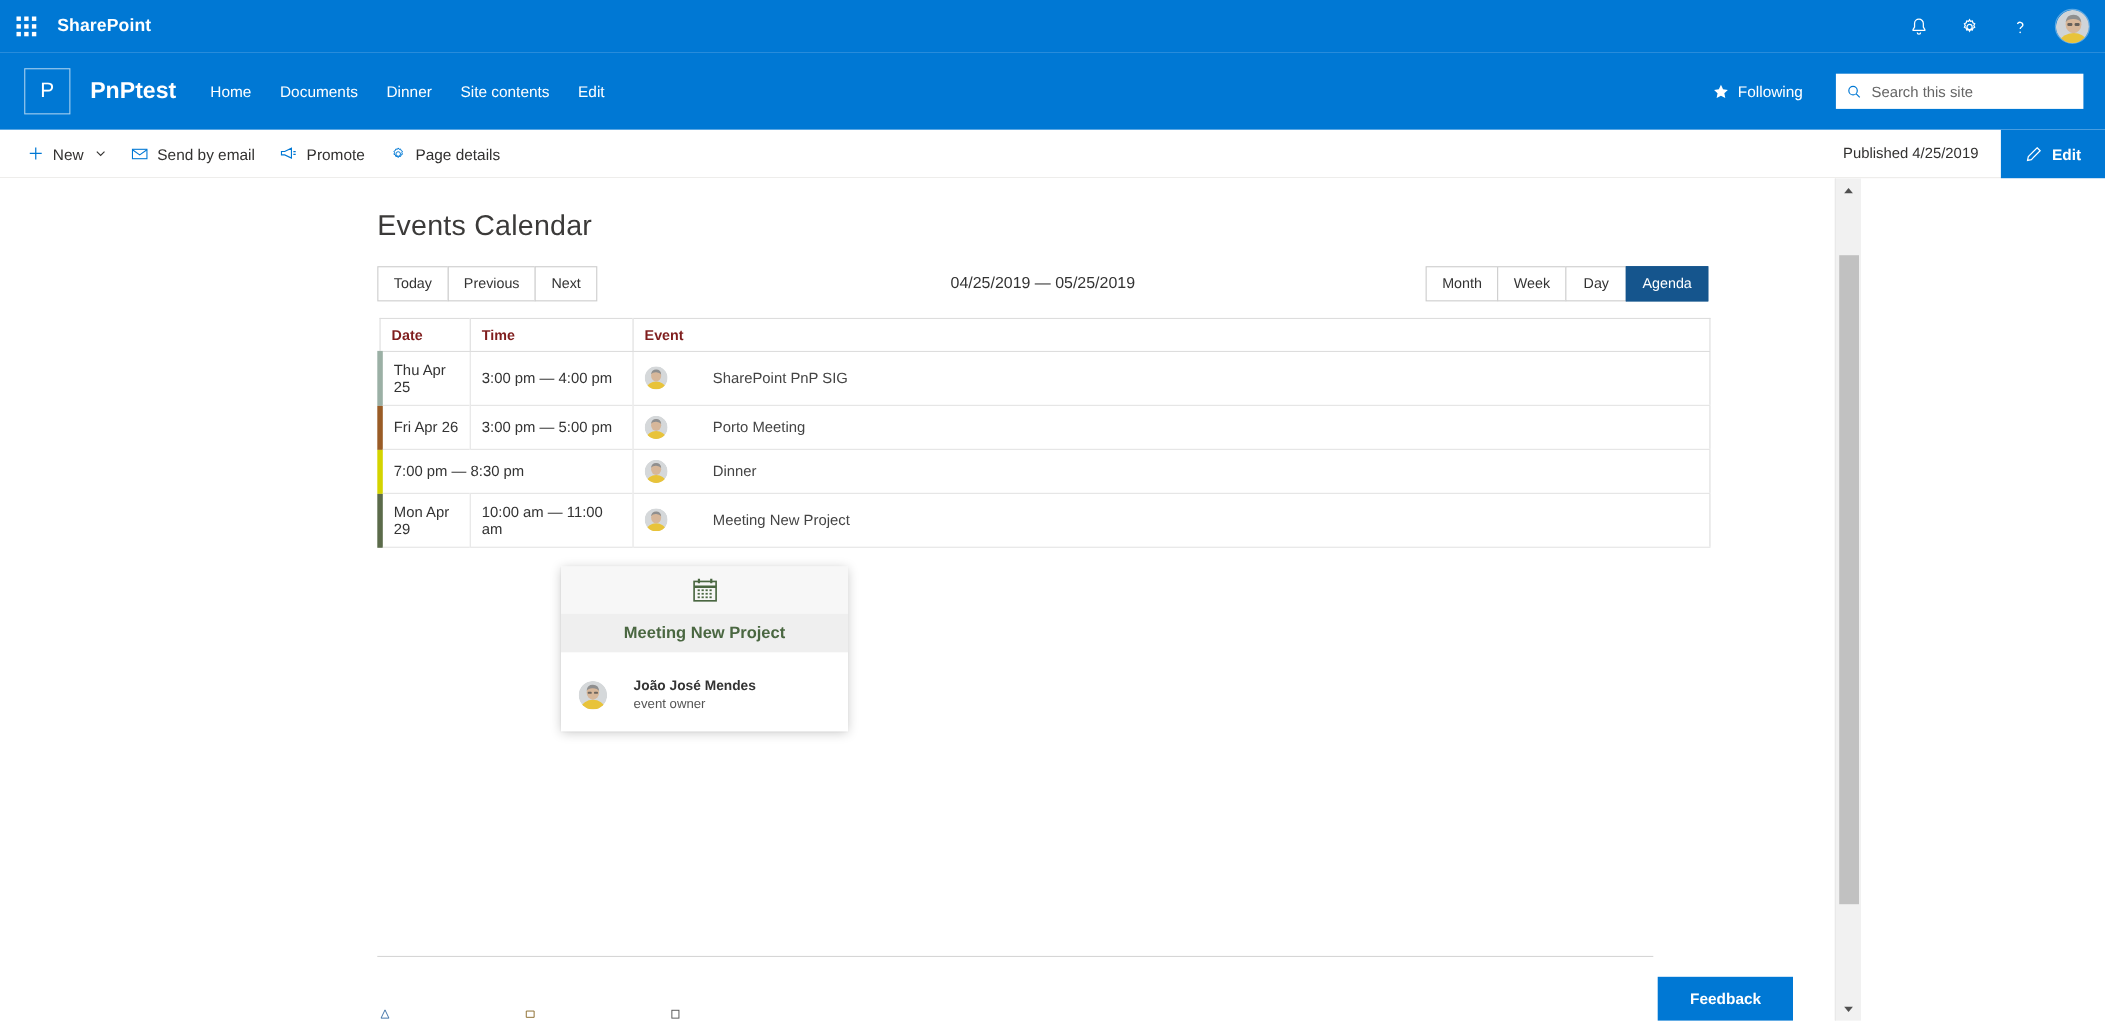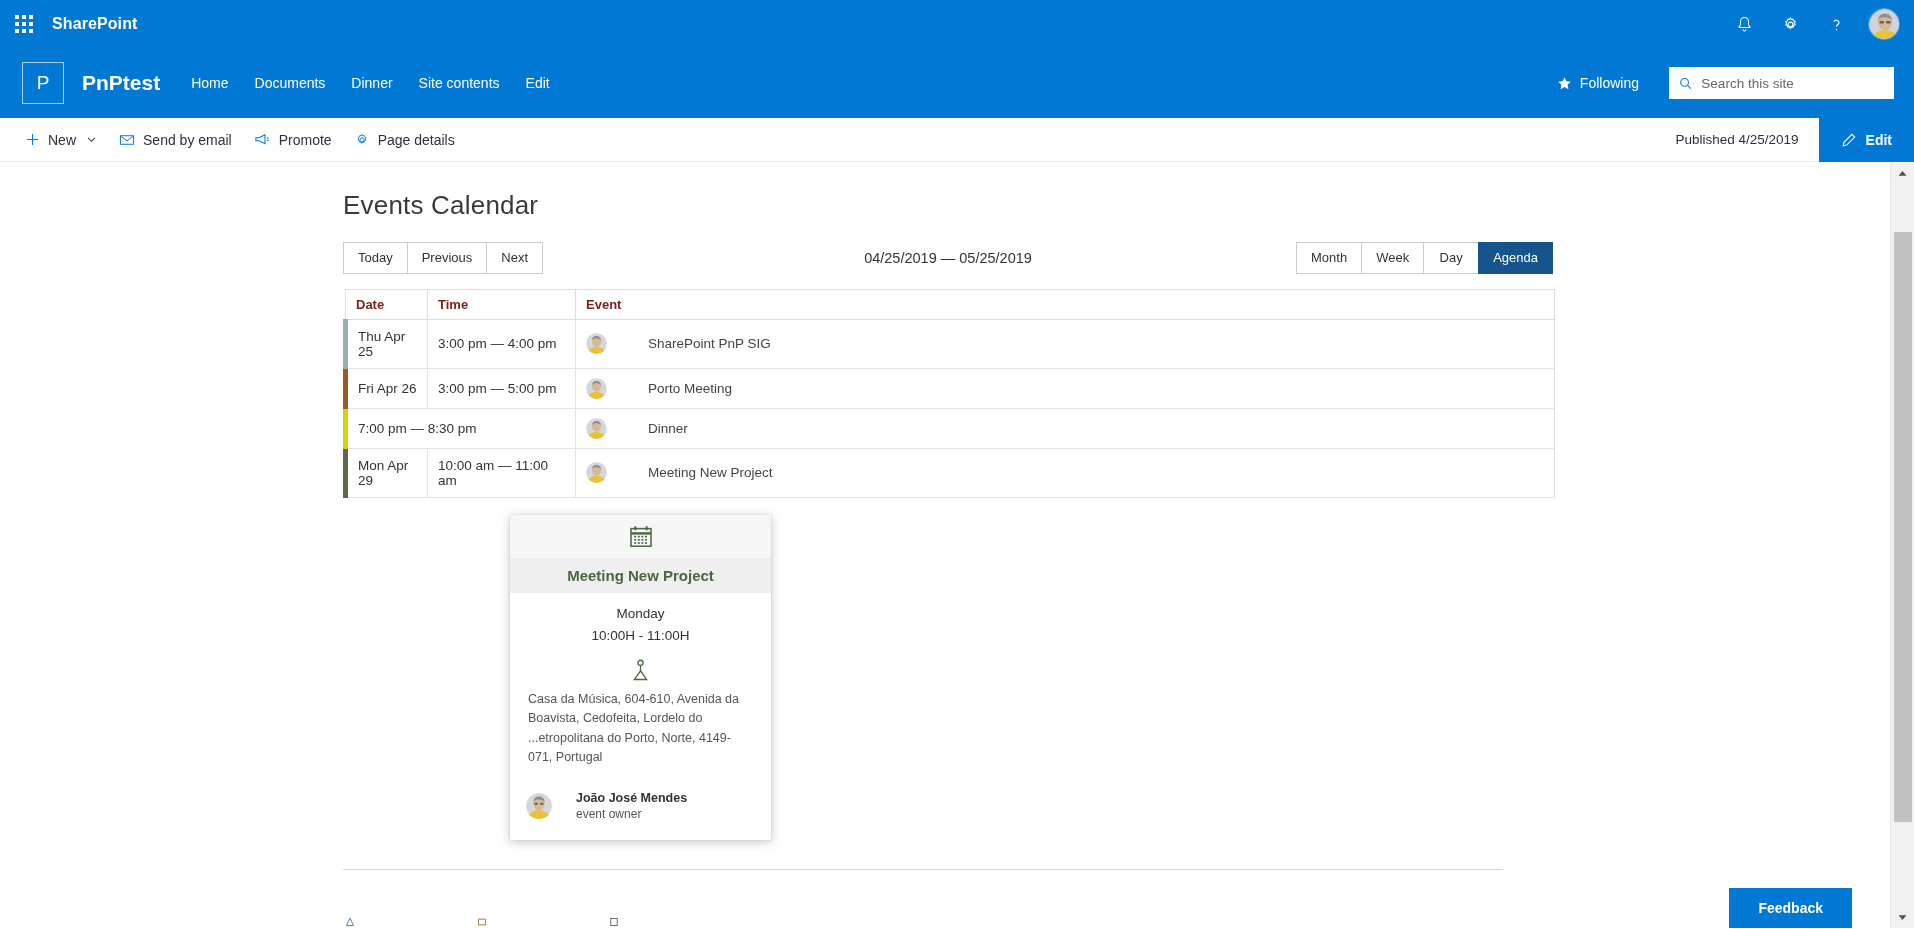--- a/index.html
+++ b/index.html
@@ -114,21 +114,21 @@
     background: #0078d4; color: #fff;
     height: 44px; min-width: 90px; padding: 0 22px;
     display: flex; align-items: center; justify-content: center;
     gap: 9px; font-size: 14px; font-weight: 600;
     cursor: pointer; border: none;
     font-family: "Liberation Sans", sans-serif;
   }
 
   
   .canvas {
-    position: relative; width: 1914px;
+    position: relative; width: 1692px;
     height: calc(929px - 48px - 70px - 45px);
     background: #fff; overflow: hidden;
   }
   .content-wrap { padding: 28px 0 0 343px; position: relative; }
 
   .page-title {
     font-size: 26px; font-weight: 300; color: #3b3a39;
     letter-spacing: .2px; margin-bottom: 21px;
   }
 
@@ -511,34 +511,20 @@
           <rect x="6.2" y="18.2" width="2" height="1.6"></rect>
             <rect x="9.8" y="18.2" width="2" height="1.6"></rect>
           <rect x="13.4" y="18.2" width="2" height="1.6"></rect>
             <rect x="17" y="18.2" width="2" height="1.6"></rect>
         </g>
       </svg>
     </div>
 
     <div class="card-title-band">Meeting New Project</div>
 
-    <div class="card-body">
-      <div class="card-day">Monday</div>
-      <div class="card-time">10:00H - 11:00H</div>
-
-      <div class="card-pin">
-        <svg width="21" height="23" viewBox="0 0 22 24" fill="none" stroke="#4a6741" stroke-width="1.4">
-          <circle cx="11" cy="4" r="2.7"></circle>
-          <path d="M11 6.9v5.4"></path>
-          <path d="M11 12.3L4.6 21.4h12.8z"></path>
-        </svg>
-      </div>
-
-      <div class="card-address">Casa da Música, 604-610, Avenida da Boavista, Cedofeita, Lordelo do ...etropolitana do Porto, Norte, 4149-071, Portugal</div>
-    </div>
 
     <div class="card-owner">
       <span class="card-owner-avatar">
         <svg width="26" height="26" viewBox="0 0 32 32">
             <circle cx="16" cy="16" r="16" fill="#d5d8da"></circle>
             <path d="M0 32 Q6 21 16 21 Q26 21 32 32 Z" fill="#e8c33a"></path>
             <ellipse cx="16" cy="13" rx="7" ry="8" fill="#d7b79a"></ellipse>
             <path d="M9 11 Q9.6 4.4 16 4.4 Q22.4 4.4 23 11.2 Q21 8.3 16 8.1 Q11 7.9 9 11 Z" fill="#8f8f8f"></path>
             <rect x="10.2" y="12" width="4.5" height="2.4" rx="1" fill="#4a4a4a" opacity=".75"></rect>
             <rect x="17.2" y="12" width="4.5" height="2.4" rx="1" fill="#4a4a4a" opacity=".75"></rect>

